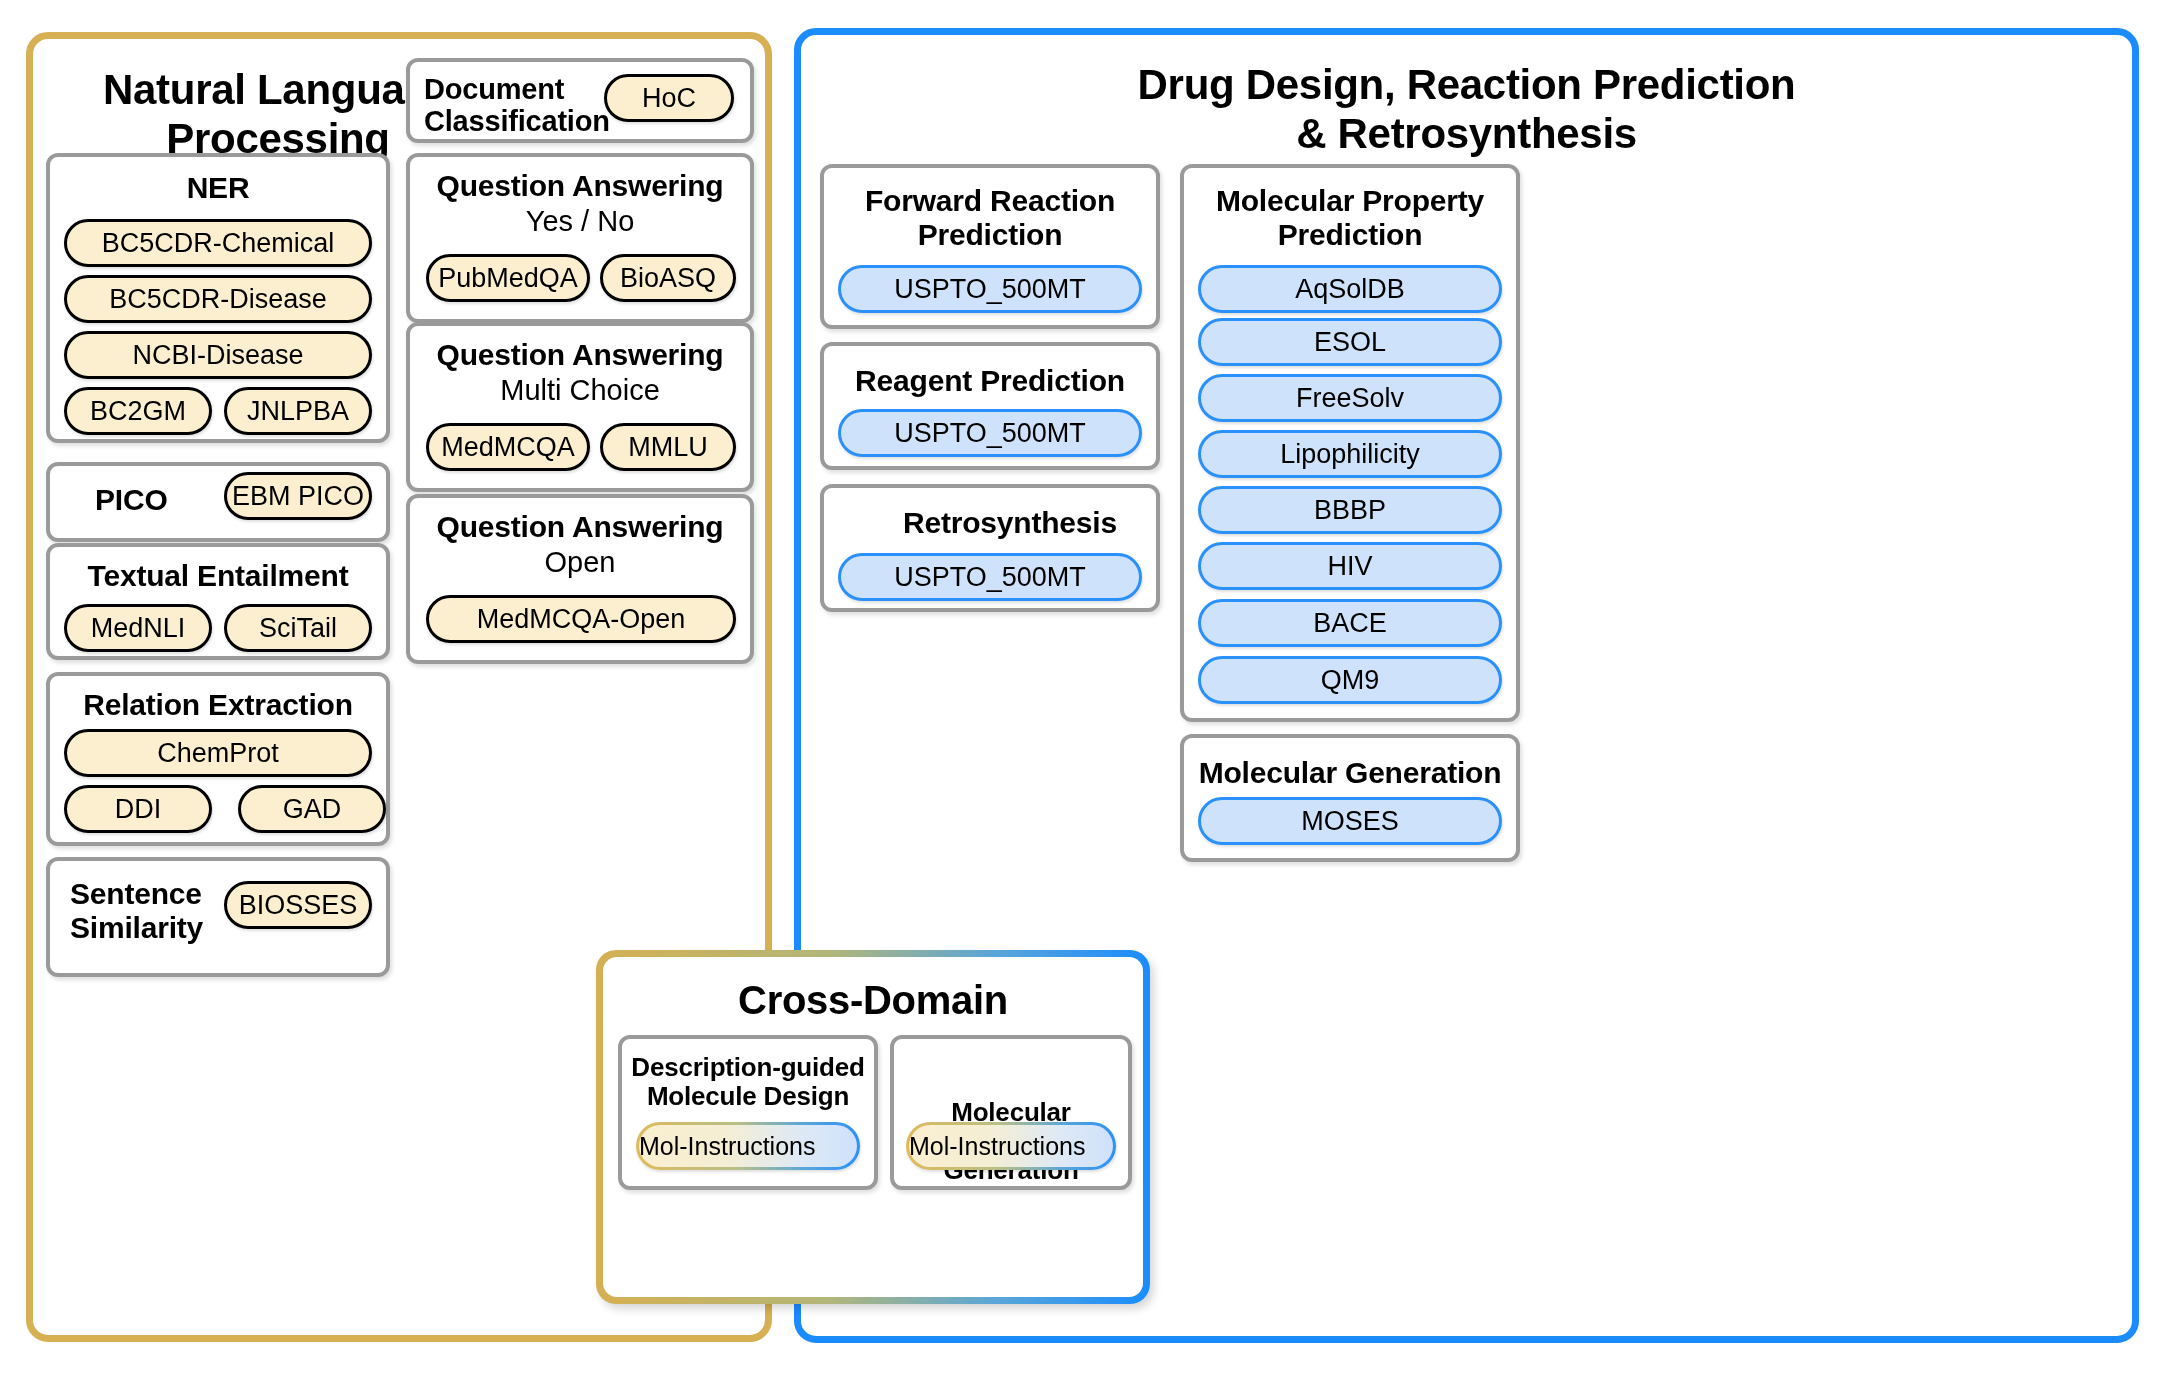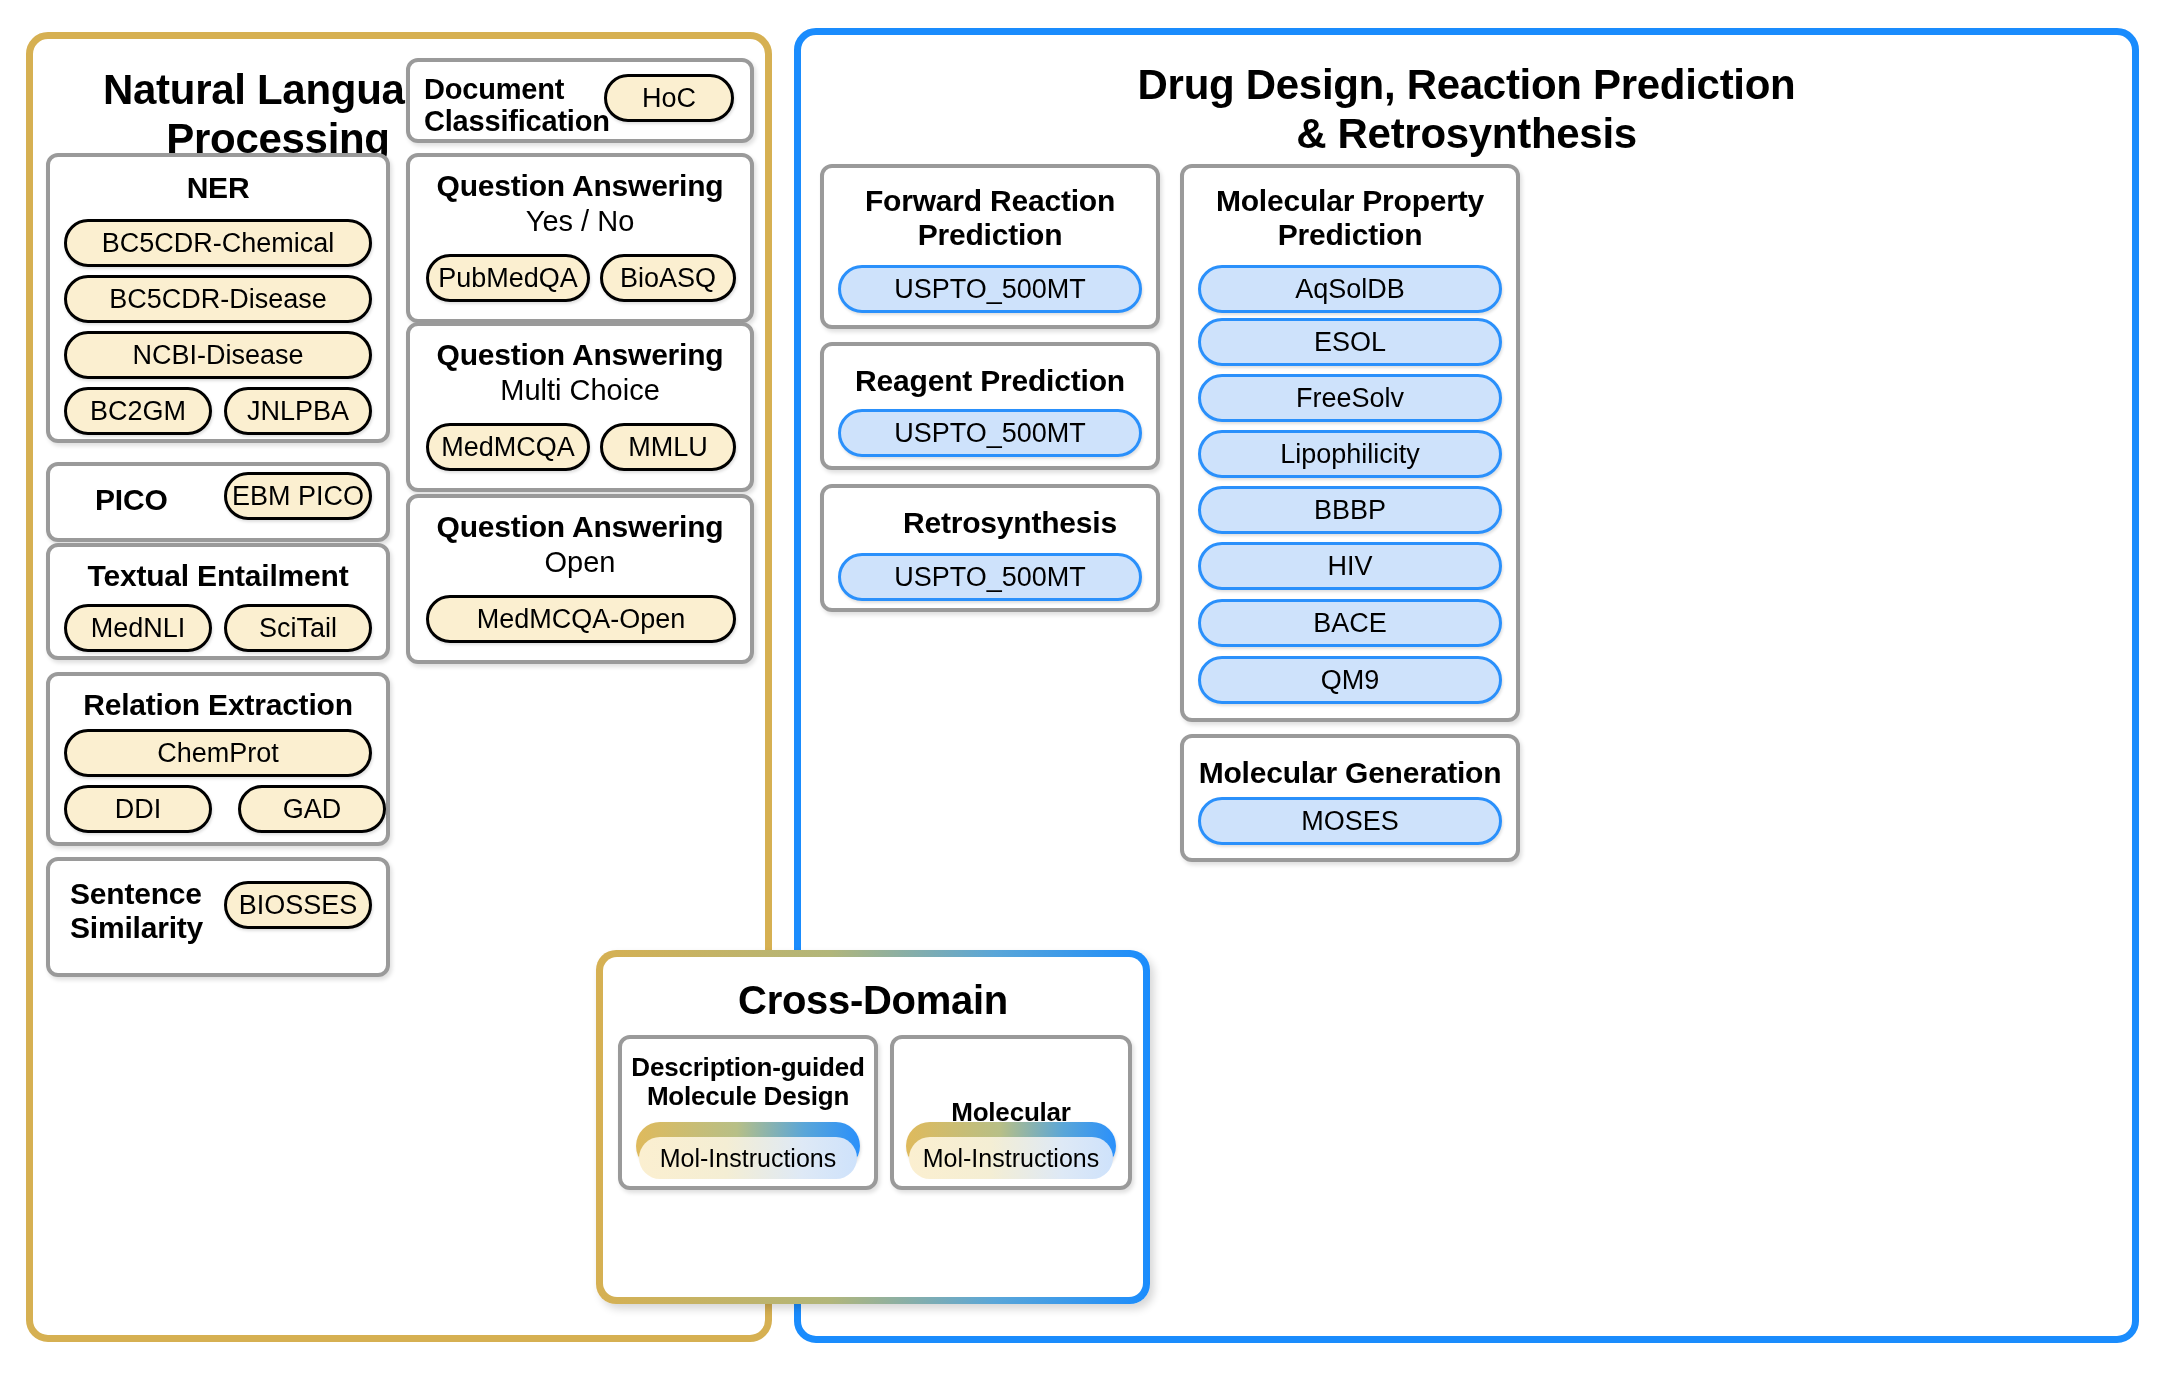--- a/index.html
+++ b/index.html
@@ -89,24 +89,22 @@
     box-shadow: 1px 2px 3px rgba(0,0,0,0.13);
     box-sizing: border-box;
   }
   .grad-inner {
     width: 100%;
     height: 100%;
     border-radius: 999px;
     background: linear-gradient(to right, #fbefd0 0%, #f4eed4 40%, #dee9f6 75%, #cee2fb 100%);
     display: flex;
     align-items: center;
-    justify-content: center;
     color: #000;
     white-space: nowrap;
-    margin-top: 12px;
   }
 
   
   .card-title.left-inline {
     position: absolute;
     text-align: left;
   }
 </style>
 </head>
 <body>

